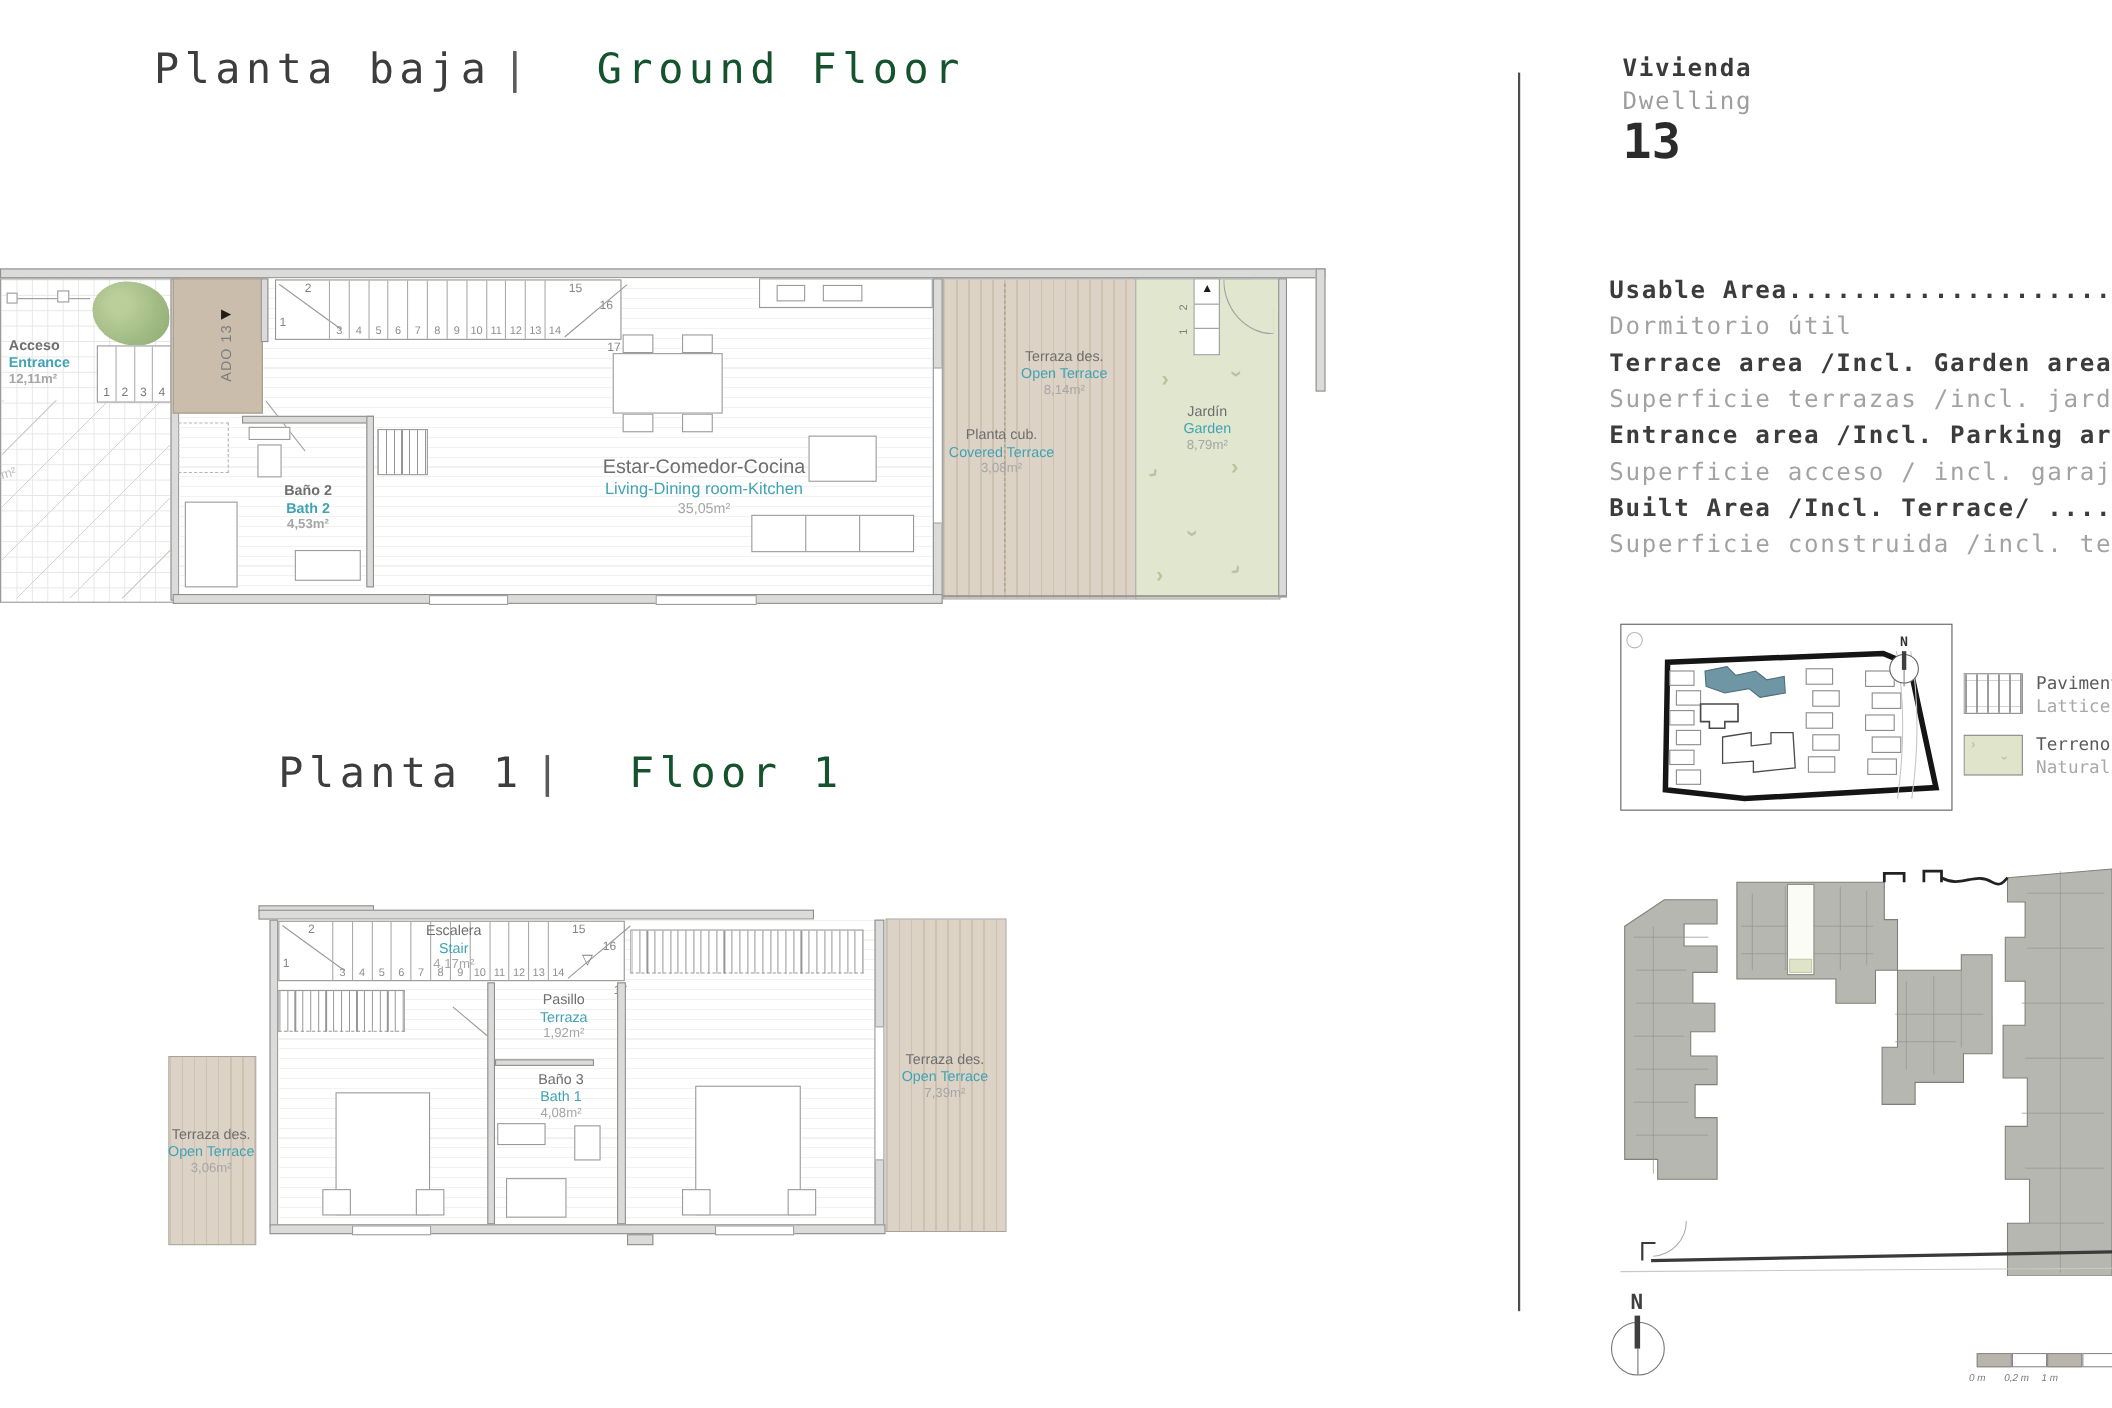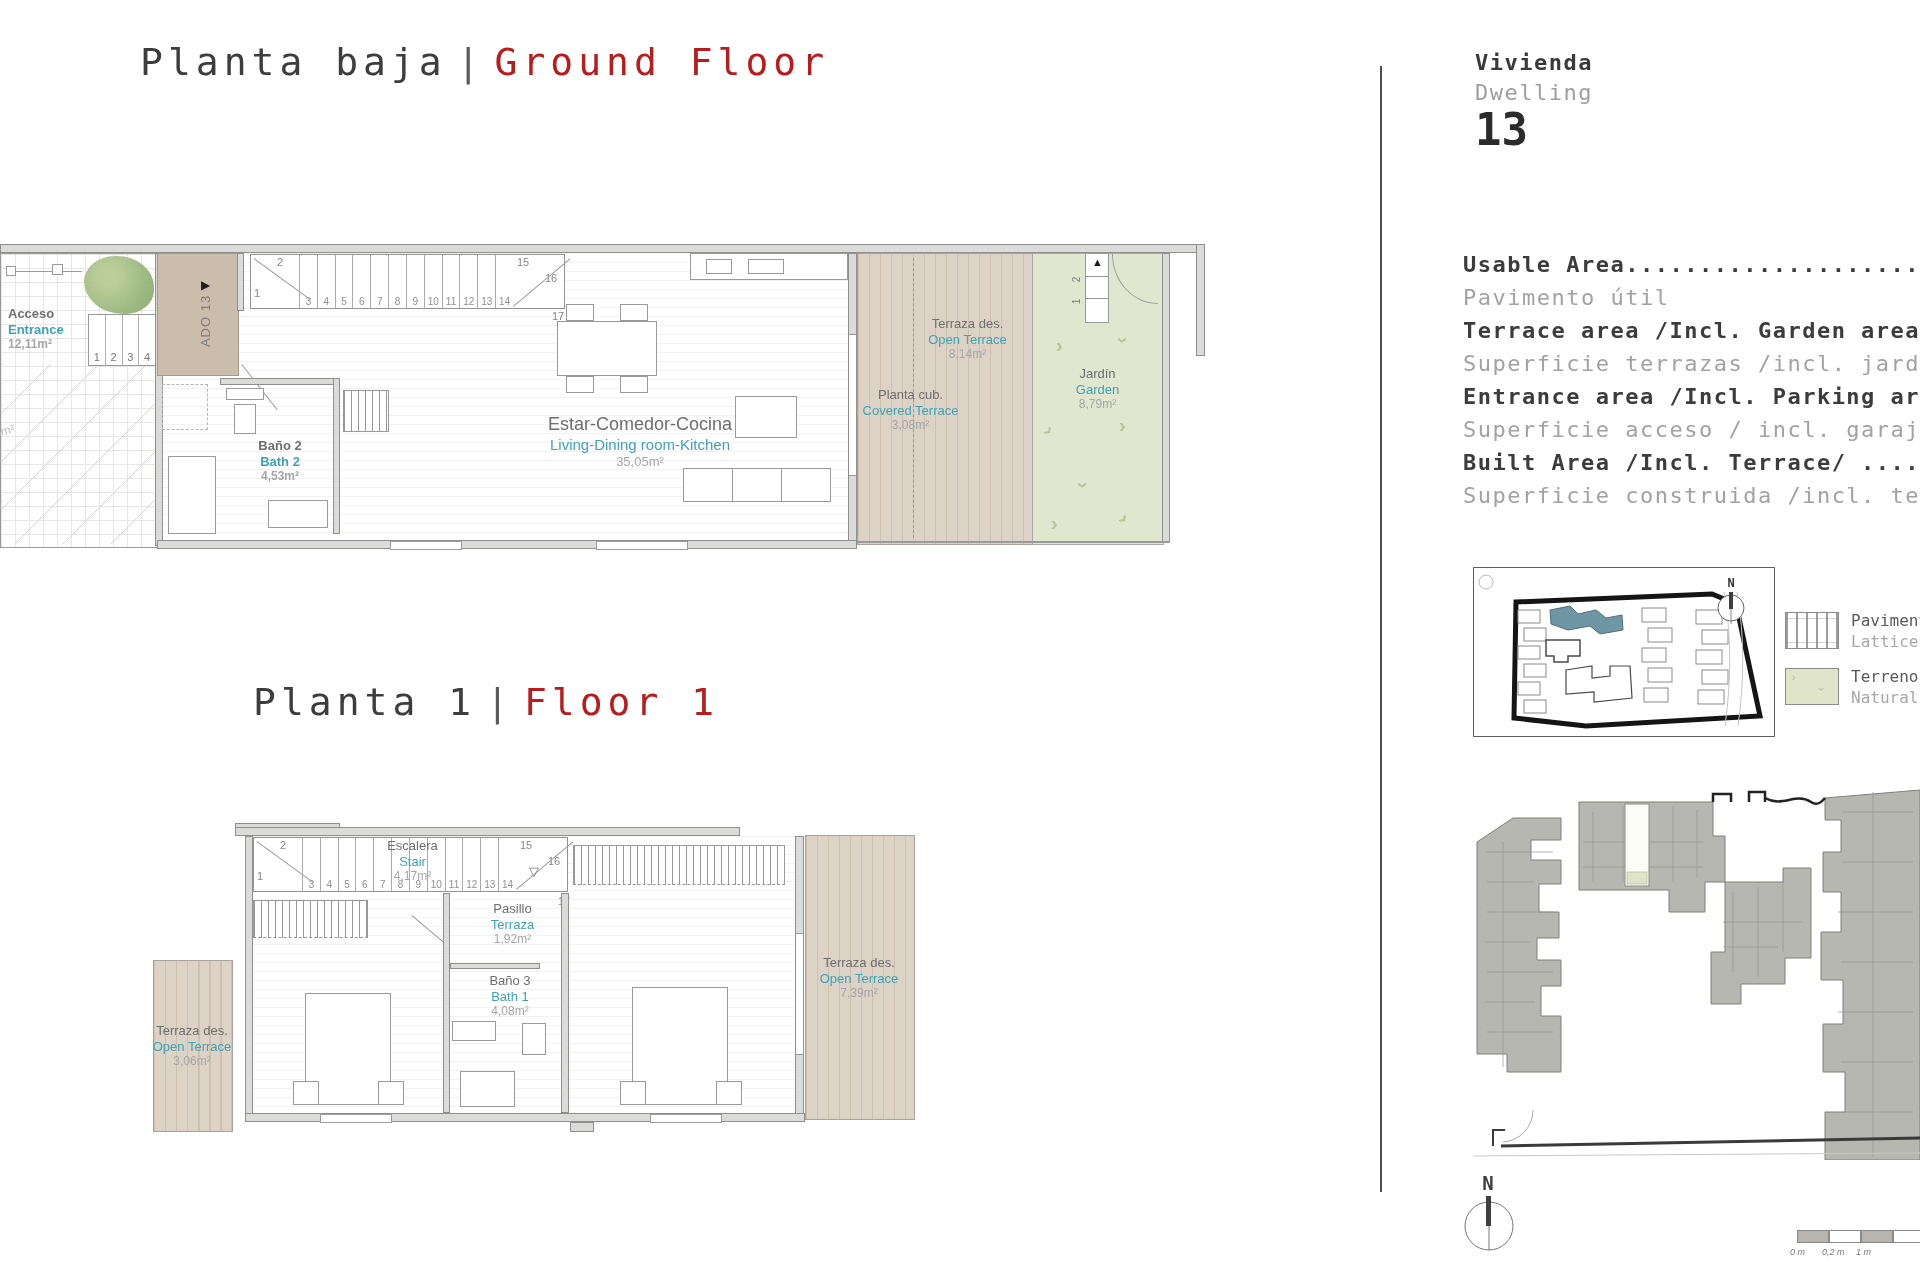--- a/index.html
+++ b/index.html
@@ -2,21 +2,21 @@
 <html><head>
 <meta charset="utf-8">
 <style>
   html,body{margin:0;padding:0;}
   body{width:1920px;height:1280px;position:relative;background:#fff;overflow:hidden;
        font-family:"Liberation Sans",sans-serif;}
   .abs{position:absolute;box-sizing:border-box;}
   
   .sheet-title{position:absolute;font-family:"DejaVu Sans Mono",monospace;font-size:38px;
        letter-spacing:5px;white-space:nowrap;color:#3d3d3d;}
-  .sheet-title .en{color:#b91c1c;}
+  .sheet-title .en{color:#14532d;margin-left:48px;}
   .sheet-title .sep{color:#5a5a5a;padding:0 10px;}
   
   .plan{position:absolute;}
   .wall{position:absolute;background:#dbdbd9;border:1px solid #8f8f8f;box-sizing:border-box;}
   .floor{position:absolute;background:#fff;
        background-image:repeating-linear-gradient(180deg,#f2f2f0 0 1px,transparent 1px 9px);}
   .terrace{position:absolute;border:1px solid #a9a29a;
        background:repeating-linear-gradient(90deg,#cfc1b0 0 1.5px,#dcd2c5 1.5px 11px);}
   .garden{position:absolute;background:#e1e6cf;border:1px solid #a9a9a9;}
   .adostrip{position:absolute;background:#cabdab;border:1px solid #a59a89;}
@@ -335,21 +335,21 @@
 </div>
 
 <div class="divider" style="left:1380px;top:66px;width:2px;height:1126px;"></div>
 
 <span class="unit-es mono" style="left:1475px;top:50px;">Vivienda</span>
 <span class="unit-en mono" style="left:1475px;top:80px;">Dwelling</span>
 <span class="unit-no mono" style="left:1475px;top:104px;">13</span>
 
 <div class="info" style="left:1463px;top:248px;width:457px;height:270px;">
   <div class="l-en">Usable Area....................................</div>
-  <div class="l-es">Pavimento útil</div>
+  <div class="l-es">Dormitorio útil</div>
   <div class="l-en">Terrace area /Incl. Garden area/...............</div>
   <div class="l-es">Superficie terrazas /incl. jardín/</div>
   <div class="l-en">Entrance area /Incl. Parking area/.............</div>
   <div class="l-es">Superficie acceso / incl. garaje/</div>
   <div class="l-en">Built Area /Incl. Terrace/ ....................</div>
   <div class="l-es">Superficie construida /incl. terrazas/</div>
 </div>
 
 <div class="minimap" style="left:1473px;top:567px;width:300px;height:168px;">
   <svg width="300" height="168" viewBox="0 0 300 168">

